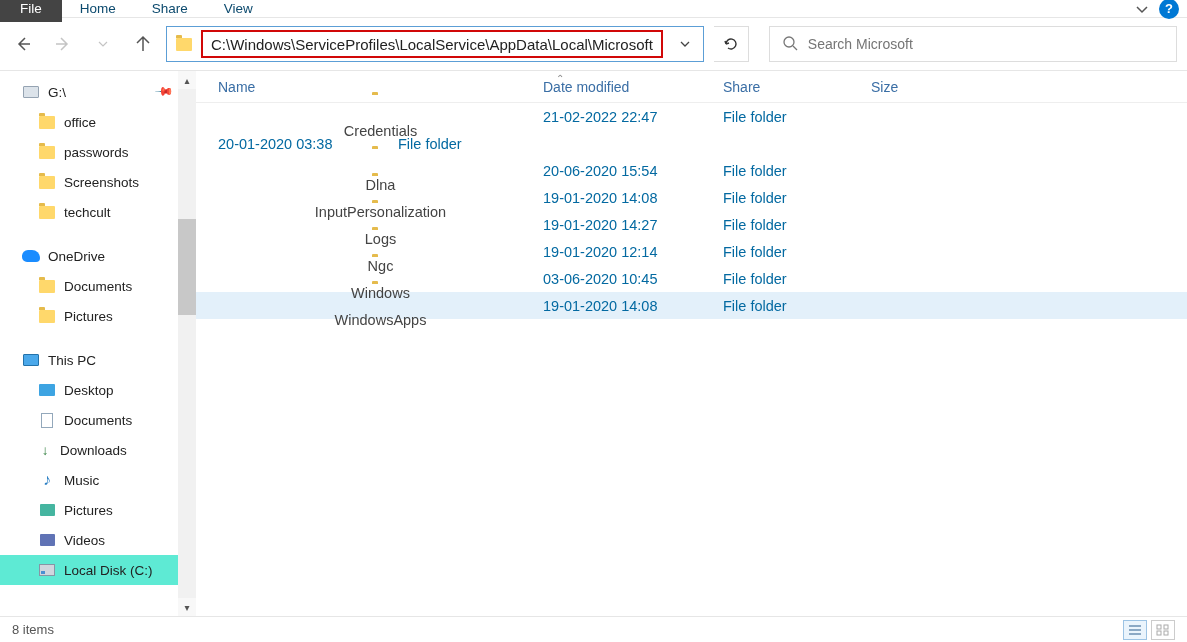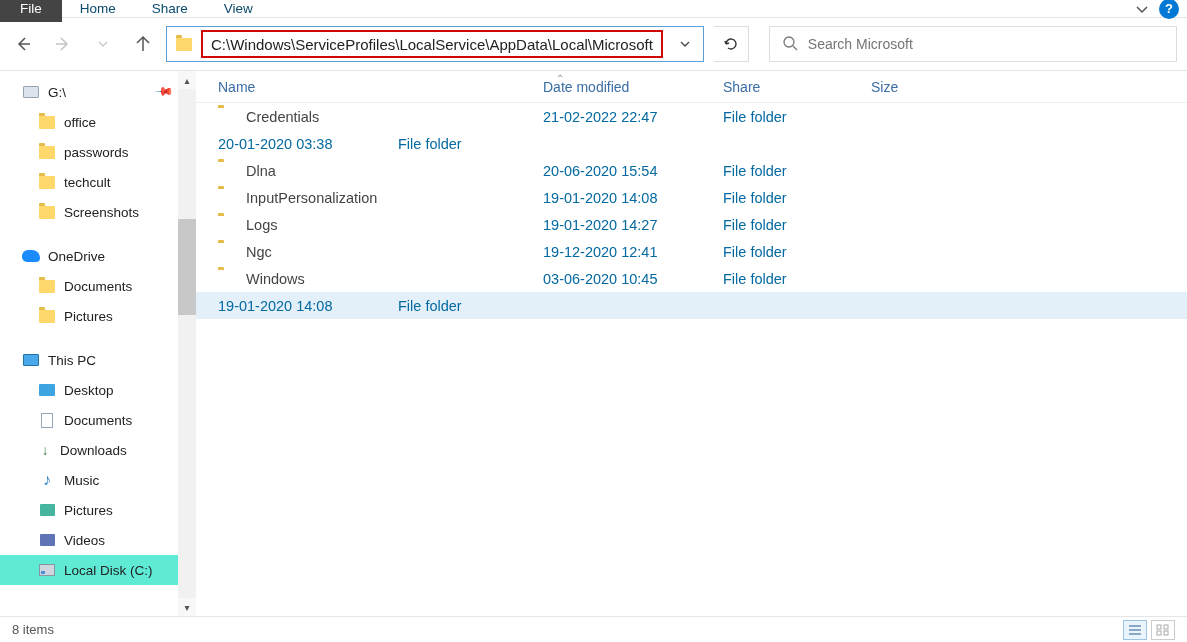--- a/index.html
+++ b/index.html
@@ -48,21 +48,21 @@
     .col-headers { display: flex; height: 32px; border-bottom: 1px solid #eee; align-items: center; color: #3a6ea5; font-size: 14px; padding-left: 22px; }
     .col-headers .col { }
     .col-name { width: 325px; }
     .col-date { width: 180px; }
     .col-type { width: 148px; }
     .col-size { width: 100px; }
     .hdr-sort { position: absolute; left: 360px; top: 2px; color: #888; font-size: 10px; }
     .filerow { display: flex; align-items: center; height: 27px; padding-left: 22px; color: #444; font-size: 14.5px; }
     .filerow.selected { background: #e3f0fa; }
     .filerow .col-date, .filerow .col-type, .filerow .col-size { color: #0369a1; }
-    .filerow .fname { display: flex; align-items: center; gap: 10px; }
+    .filerow .fname { display: flex; align-items: center; gap: 10px; flex-direction: column; }
     .ficon { width: 18px; height: 18px; }
 
     
     .statusbar { height: 26px; border-top: 1px solid #e6e6e6; display: flex; align-items: center; padding: 0 12px; color: #555; font-size: 13px; justify-content: space-between; }
     .viewbtns { display: flex; gap: 4px; }
     .viewbtn { width: 24px; height: 20px; border: 1px solid #9cc3e4; background: #eaf4fc; display: flex; align-items: center; justify-content: center; font-size: 11px; color: #2a5d8c; }
     .viewbtn.inactive { border-color: #ccc; background: #fff; color: #aaa; }
 
     
     .folder-ico { width: 16px; height: 13px; background: #ffd86b; border-radius: 1px; position: relative; }
@@ -171,27 +171,27 @@
     <div class="tree-item">
       <span class="tree-ico">
           <span class="folder-ico"></span>
         </span>
       <span>passwords</span>
     </div>
     <div class="tree-item">
       <span class="tree-ico">
           <span class="folder-ico"></span>
         </span>
+      <span>Screenshots</span>
+    </div>
+    <div class="tree-item">
+      <span class="tree-ico">
+          <span class="folder-ico"></span>
+        </span>
       <span>techcult</span>
-    </div>
-    <div class="tree-item">
-      <span class="tree-ico">
-          <span class="folder-ico"></span>
-        </span>
-      <span>Screenshots</span>
     </div>
 
     <div class="tree-spacer"></div>
 
     <div class="tree-item top">
       <span class="tree-ico">
           <span class="onedrive-ico"></span>
         </span>
       <span>OneDrive</span>
     </div>
@@ -311,34 +311,38 @@
           </div>
           <div class="col col-date">19-01-2020 14:27</div>
           <div class="col col-type">File folder</div>
           <div class="col col-size"></div>
         </div>
         <div class="filerow">
           <div class="col col-name fname">
             <span class="ficon"><span class="folder-ico"></span></span>
             <span>Ngc</span>
           </div>
-          <div class="col col-date">19-12-2020 12:41</div>
+          <div class="col col-date">19-01-2020 12:14</div>
           <div class="col col-type">File folder</div>
           <div class="col col-size"></div>
         </div>
         <div class="filerow">
           <div class="col col-name fname">
             <span class="ficon"><span class="folder-ico"></span></span>
             <span>Windows</span>
           </div>
           <div class="col col-date">03-06-2020 10:45</div>
           <div class="col col-type">File folder</div>
           <div class="col col-size"></div>
         </div>
         <div class="filerow selected">
+          <div class="col col-name fname">
+            <span class="ficon"><span class="folder-ico"></span></span>
+            <span>WindowsApps</span>
+          </div>
           <div class="col col-date">19-01-2020 14:08</div>
           <div class="col col-type">File folder</div>
           <div class="col col-size"></div>
         </div>
       </div>
   </div>
 </div>
 
 <div class="statusbar">
   <span>8 items</span>

